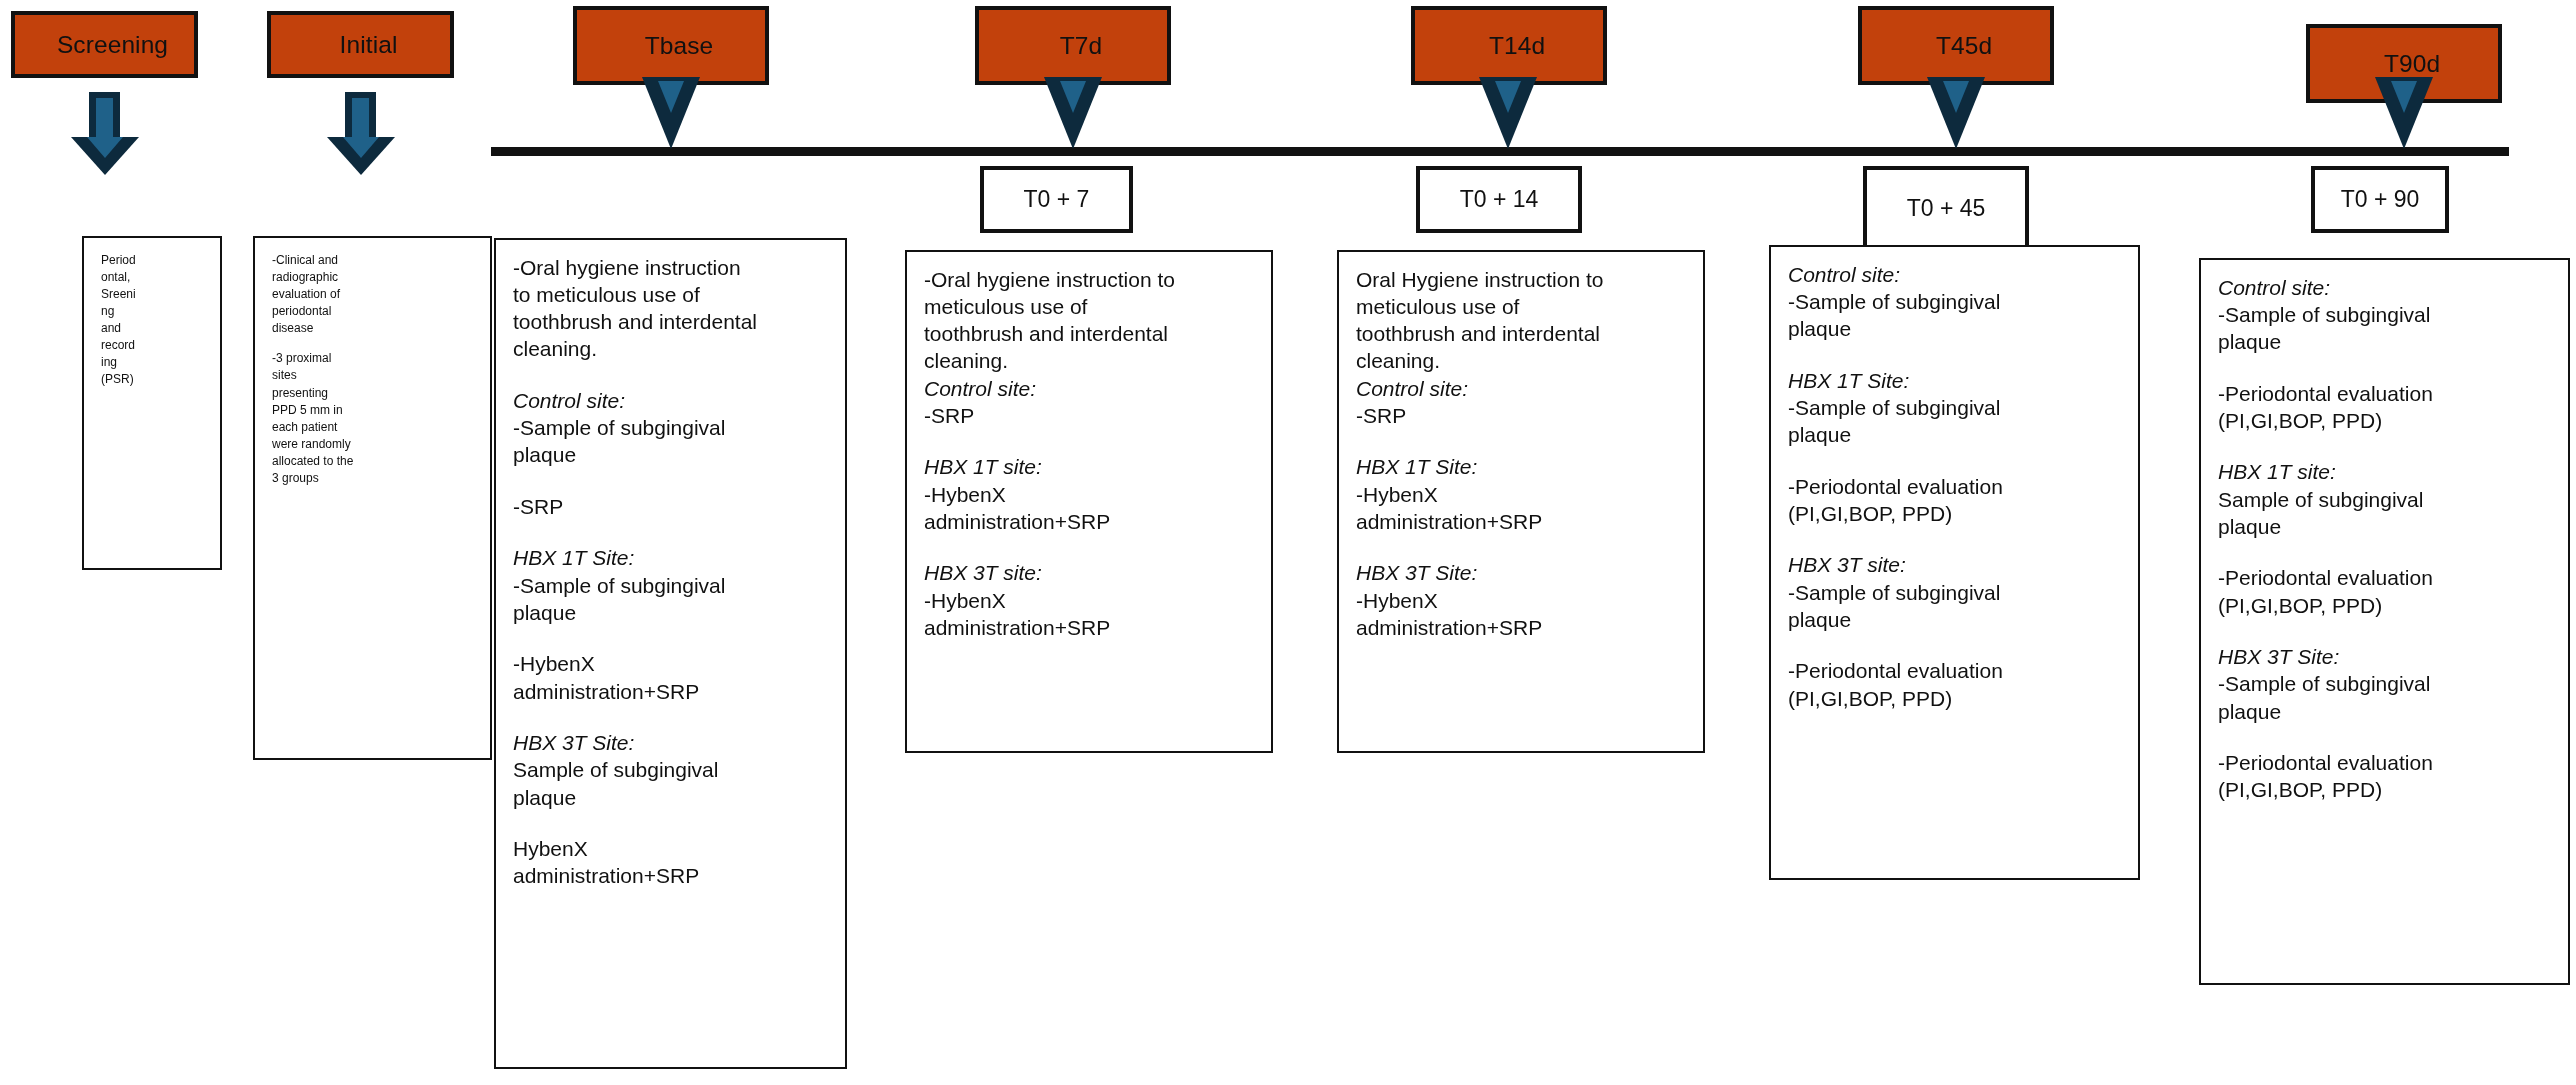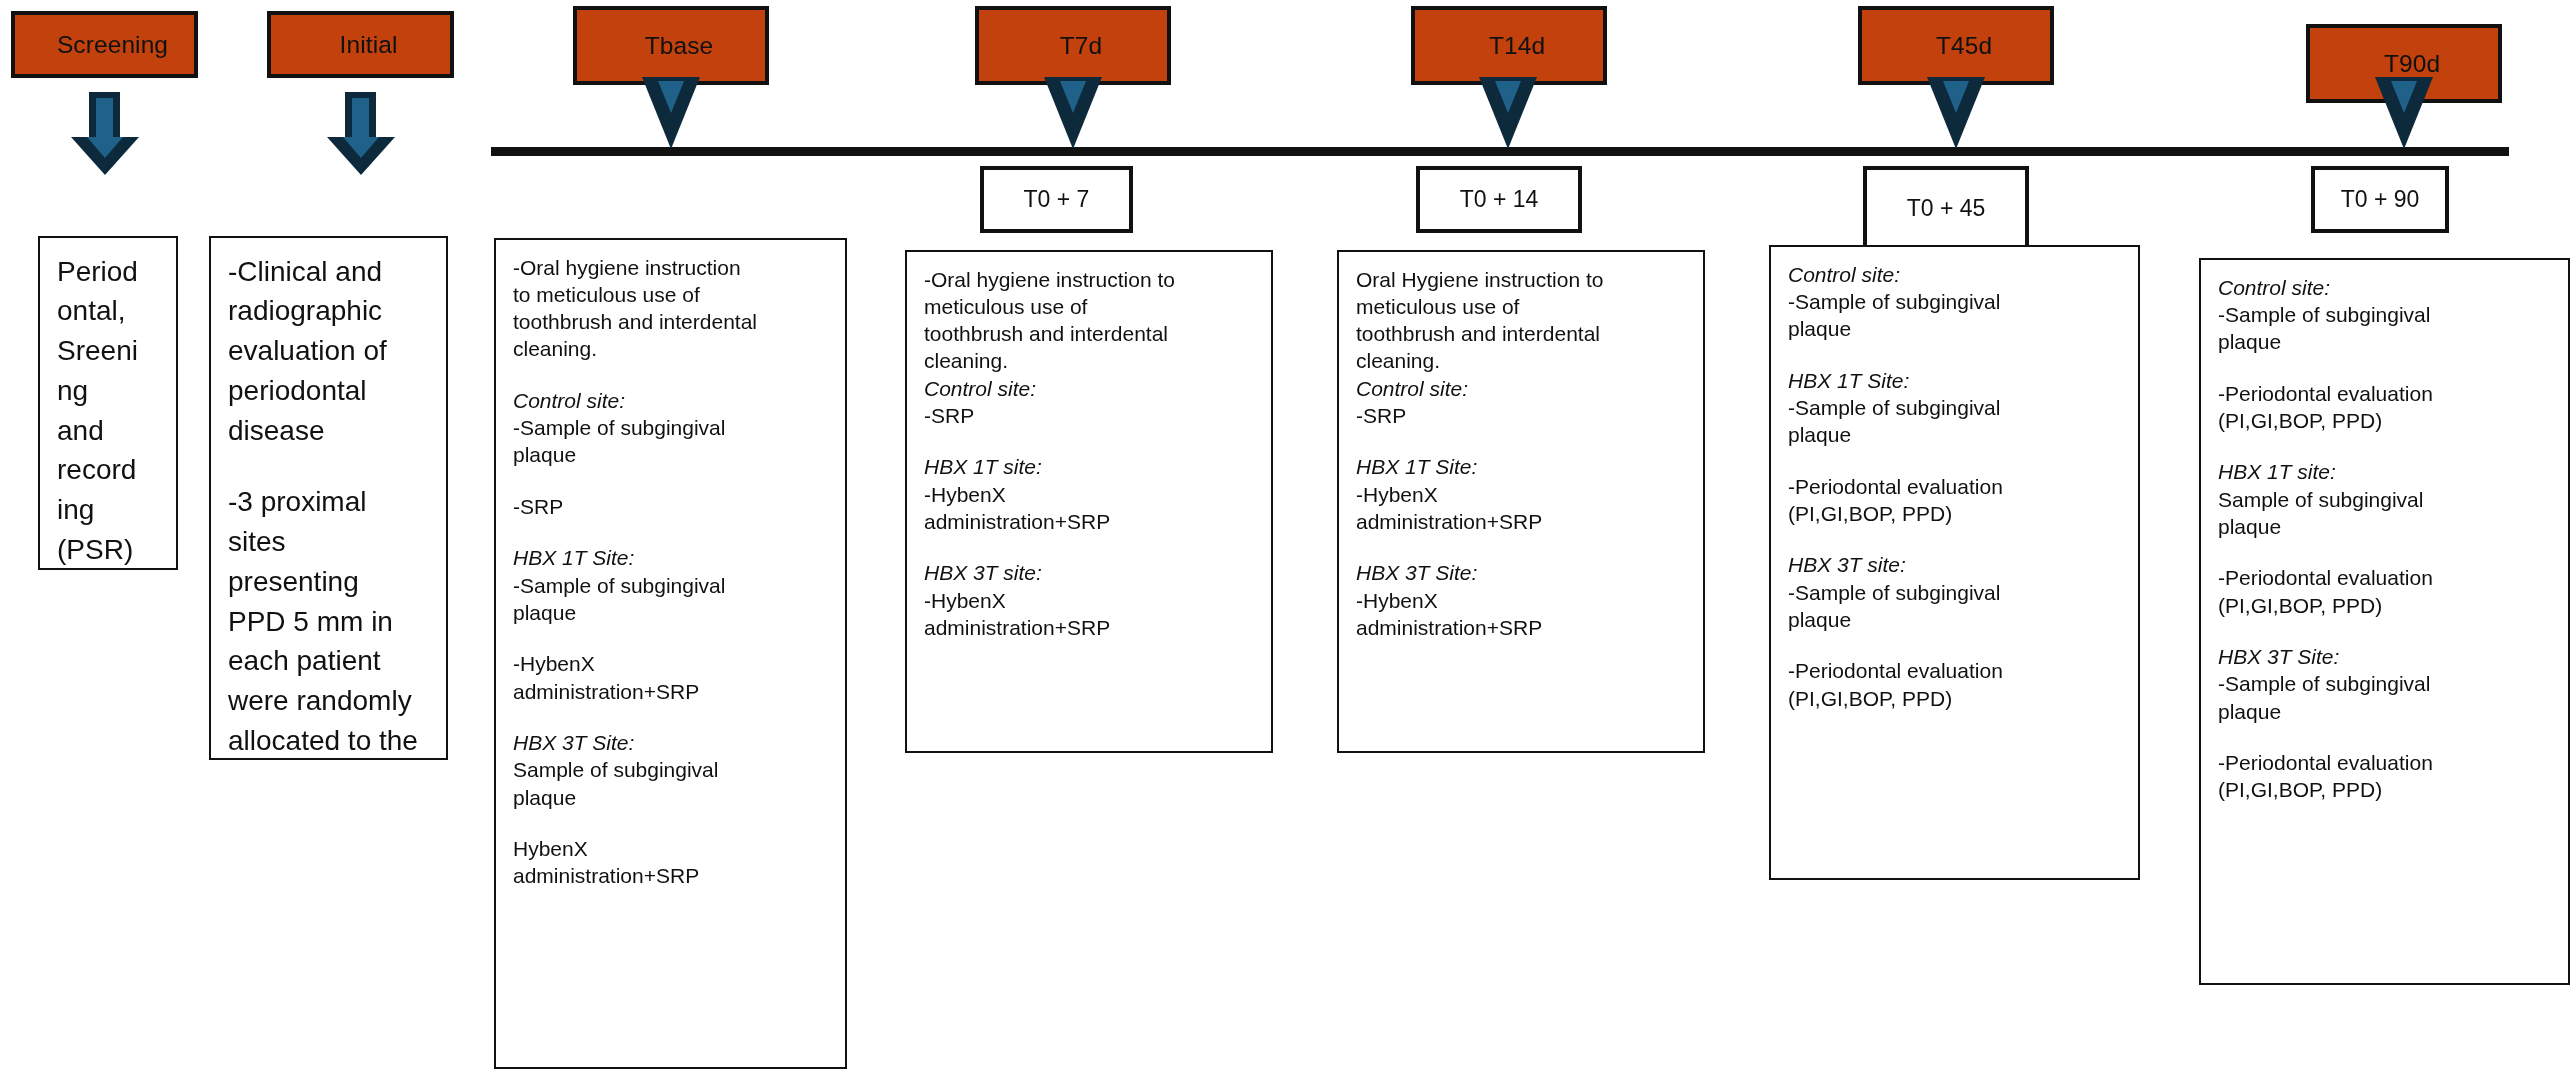--- a/index.html
+++ b/index.html
@@ -124,22 +124,23 @@
     background: #ffffff;
     border: 2.5px solid #111111;
     box-sizing: border-box;
     padding: 13.5px 13.5px 13.5px 17px;
     font-size: 21px;
     line-height: 1.30;
     color: #111111;
     overflow: hidden;
   }
   .content-box.narrow {
-    font-size: 28px;
+    font-size: 12px;
     line-height: 1.42;
+    margin-left: 44px;
   }
   .content-box p {
     margin: 0;
     white-space: pre-wrap;
   }
   .content-box p.head {
     font-style: italic;
   }
   .content-box p.gap {
     margin-top: 1.15em;

